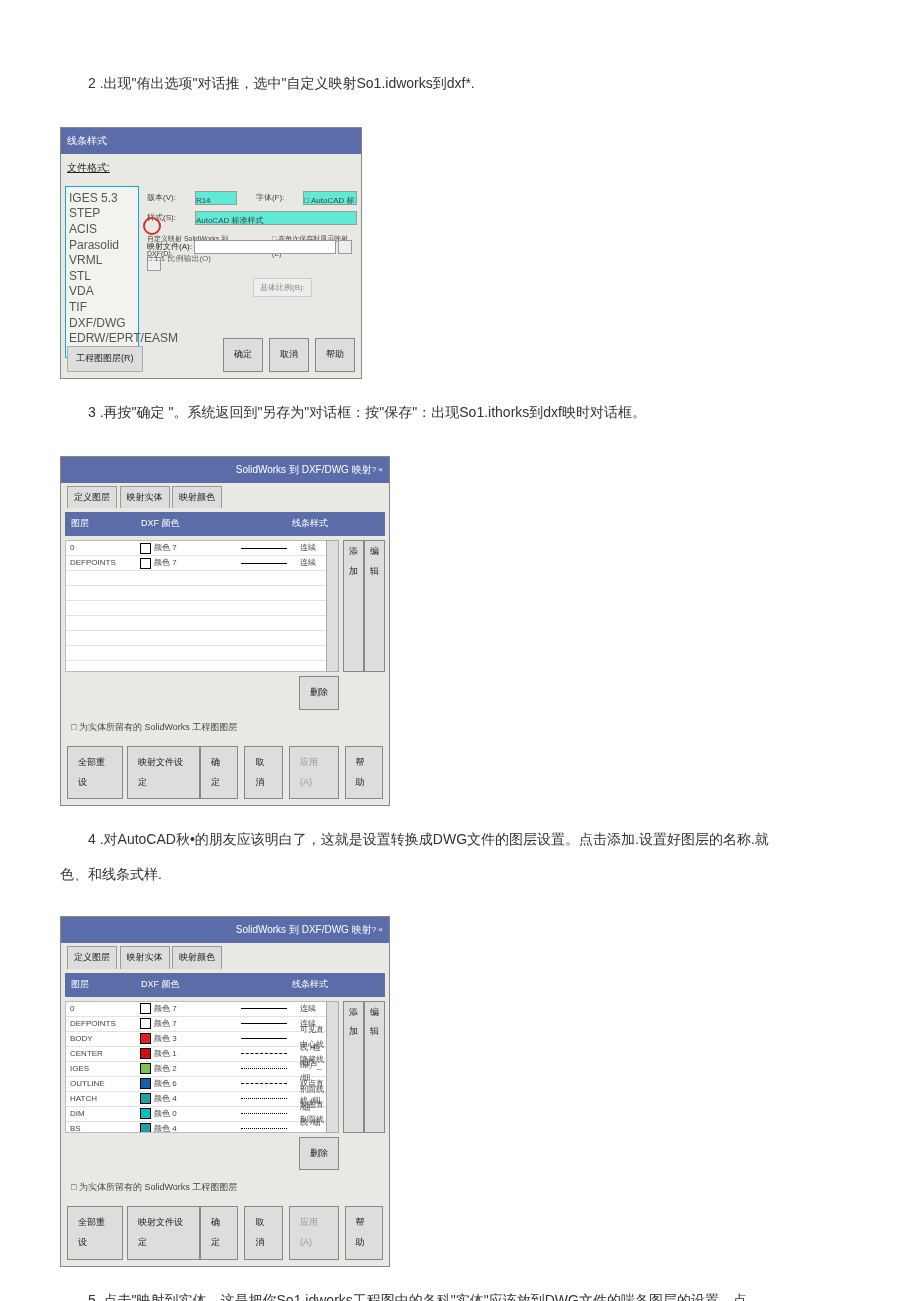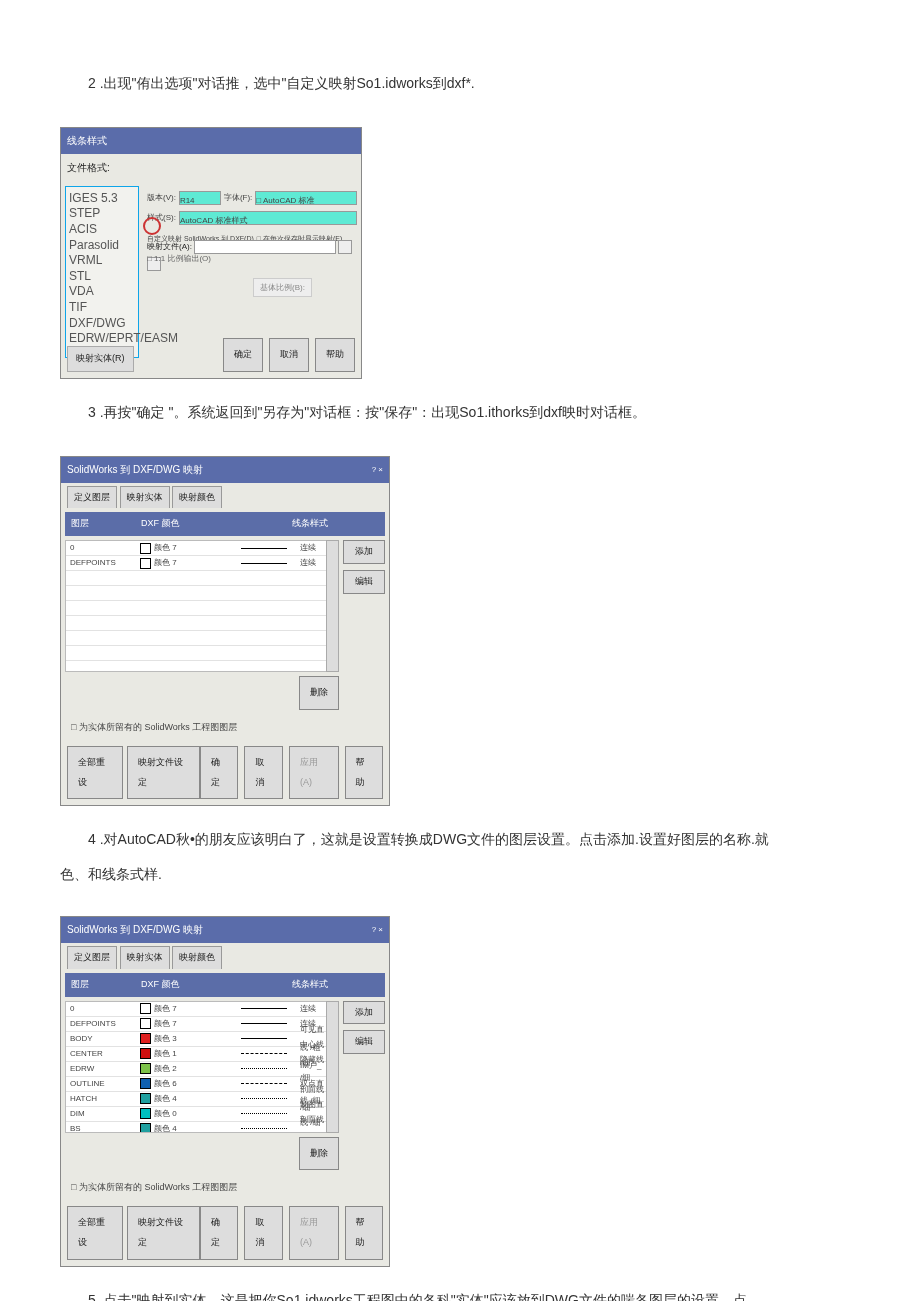--- a/index.html
+++ b/index.html
@@ -34,35 +34,35 @@
     color: #222;
     position: relative;
   }
   .dlg1 { width: 300px; height: 250px; }
   .dlg-title {
     background: #5a6caa;
     color: #fff;
     padding: 2px 6px;
     font-size: 10px;
   }
-  .dlg1-label1 { padding: 3px 6px; }
+  .dlg1-label1 { padding: 3px 6px; text-decoration: underline; }
   .dlg1-body { display: flex; height: 180px; }
   .dlg1-left {
     width: 66px;
     border: 1px solid #0ea5e9;
     background: #f2f2ee;
     margin: 4px;
     padding: 4px 3px;
     font-size: 12px;
     line-height: 1.3;
     color: #555;
   }
   .dlg1-left div { white-space: nowrap; }
   .dlg1-right { flex: 1; position: relative; padding: 4px; }
-  .row9 { font-size: 8px; color: #444; margin: 3px 0; display: flex; align-items: center; gap: 3px; }
+  .row9 { font-size: 8px; color: #444; margin: 3px 0; display: flex; align-items: center; gap: 19px; }
   .sel9 { border: 1px solid #999; background: #5eead4; height: 12px; flex: 1; }
   .red-circle {
     position: absolute; left: 0; top: 35px;
     width: 14px; height: 14px;
     border: 2px solid #c33;
     border-radius: 50%;
   }
   .dlg1-file {
     position: absolute; left: 4px; right: 4px; top: 56px;
     font-size: 8px;
@@ -82,21 +82,21 @@
     position: absolute; right: 6px; bottom: 6px;
     display: flex; gap: 6px;
   }
   .btn-sm {
     border: 1px solid #888; background: #ddd;
     font-size: 9px; padding: 6px 10px;
   }
 
   
   .dlg23 { width: 328px; }
-  .dlg23 .dlg-title { display:flex; justify-content:space-between; align-items:center;}
+  .dlg23 .dlg-title { display:flex; justify-content:flex-end; align-items:center;}
   .dlg23 .xbtns { font-size:8px; color:#fff; }
   .tabs23 { font-size: 9px; padding: 3px 6px 0 6px; }
   .tab { display:inline-block; border:1px solid #999; border-bottom:none; background:#ddd; padding:1px 6px; }
   .hdr23 {
     background: #5b6da8; color: #fff; font-size: 9px;
     display: flex; padding: 2px 6px; margin: 4px;
   }
   .hdr23 .c1 { width: 70px; }
   .hdr23 .c2 { width: 100px; }
   .hdr23 .c3 { flex:1; text-align:center; }
@@ -111,21 +111,21 @@
     border-bottom: 1px solid #e2e2e2; height: 14px; align-items:center;
   }
   .trow .c1 { width: 70px; padding-left: 4px; }
   .trow .c2 { width: 94px; display:flex; align-items:center; gap:3px;}
   .swatch { width:9px; height:9px; display:inline-block; border:1px solid #000;}
   .trow .c3a { width:60px; display:flex; align-items:center; justify-content:center;}
   .ln-solid { border-top:1px solid #000; width:46px; }
   .ln-dash  { border-top:1px dashed #000; width:46px;}
   .ln-dot   { border-top:1px dotted #000; width:46px;}
   .trow .c3b { flex:1; padding-left:6px;}
-  .sidebtns { width: 42px; display:flex; flex-direction:column; gap:6px; padding-left:4px;}
+  .sidebtns { width: 42px; display:flex; flex-direction:row; padding-left:4px;}
   .sidebtns .btn-sm { padding: 1px 4px; text-align:center;}
   .scroll23 { width:11px; border:1px solid #aaa; background:#ddd; margin-left:-1px;}
   .del23 { display:flex; justify-content:flex-end; padding:4px 8px; gap:6px; margin-right:42px;}
   .chk23 { font-size:9px; color:#444; padding: 4px 10px;}
   .footer23 {
     display:flex; justify-content:space-between; align-items:center;
     padding: 4px 6px 6px 6px;
   }
   .footer23 .left { display:flex; gap:4px;}
   .footer23 .right { display:flex; gap:6px;}
@@ -171,21 +171,21 @@
       <div class="dlg1-file">
         <span>映射文件(A):</span>
         <span class="fld"></span>
         <span class="btnsq"></span>
         <span class="btnsq"></span>
       </div>
       <div class="dlg1-chk">□ 1:1 比例输出(O)</div>
       <div class="dlg1-chk2">基体比例(B):</div>
     </div>
   </div>
-  <div class="dlg1-reset">映射实体(R)</div>
+  <div class="dlg1-reset">工程图图层(R)</div>
   <div class="dlg1-buttons">
     <div class="btn-sm">确定</div>
     <div class="btn-sm">取消</div>
     <div class="btn-sm">帮助</div>
   </div>
 </div>
 
 <p class="step">3 .再按"确定 "。系统返回到"另存为"对话框：按"保存"：出现So1.ithorks到dxf映时对话框。</p>
 
 <div class="dlg dlg23">
@@ -317,21 +317,21 @@
           <div class="c2">
             <span class="swatch" style="background: rgb(208, 16, 16);"></span>
             <span>颜色 1</span>
           </div>
           <div class="c3a">
             <span class="ln-dash"></span>
           </div>
           <div class="c3b">中心线 /细</div>
         </div>
         <div class="trow">
-          <div class="c1">EDRW</div>
+          <div class="c1">IGES</div>
           <div class="c2">
             <span class="swatch" style="background: rgb(125, 194, 74);"></span>
             <span>颜色 2</span>
           </div>
           <div class="c3a">
             <span class="ln-dot"></span>
           </div>
           <div class="c3b">隐藏线 /细</div>
         </div>
         <div class="trow">

